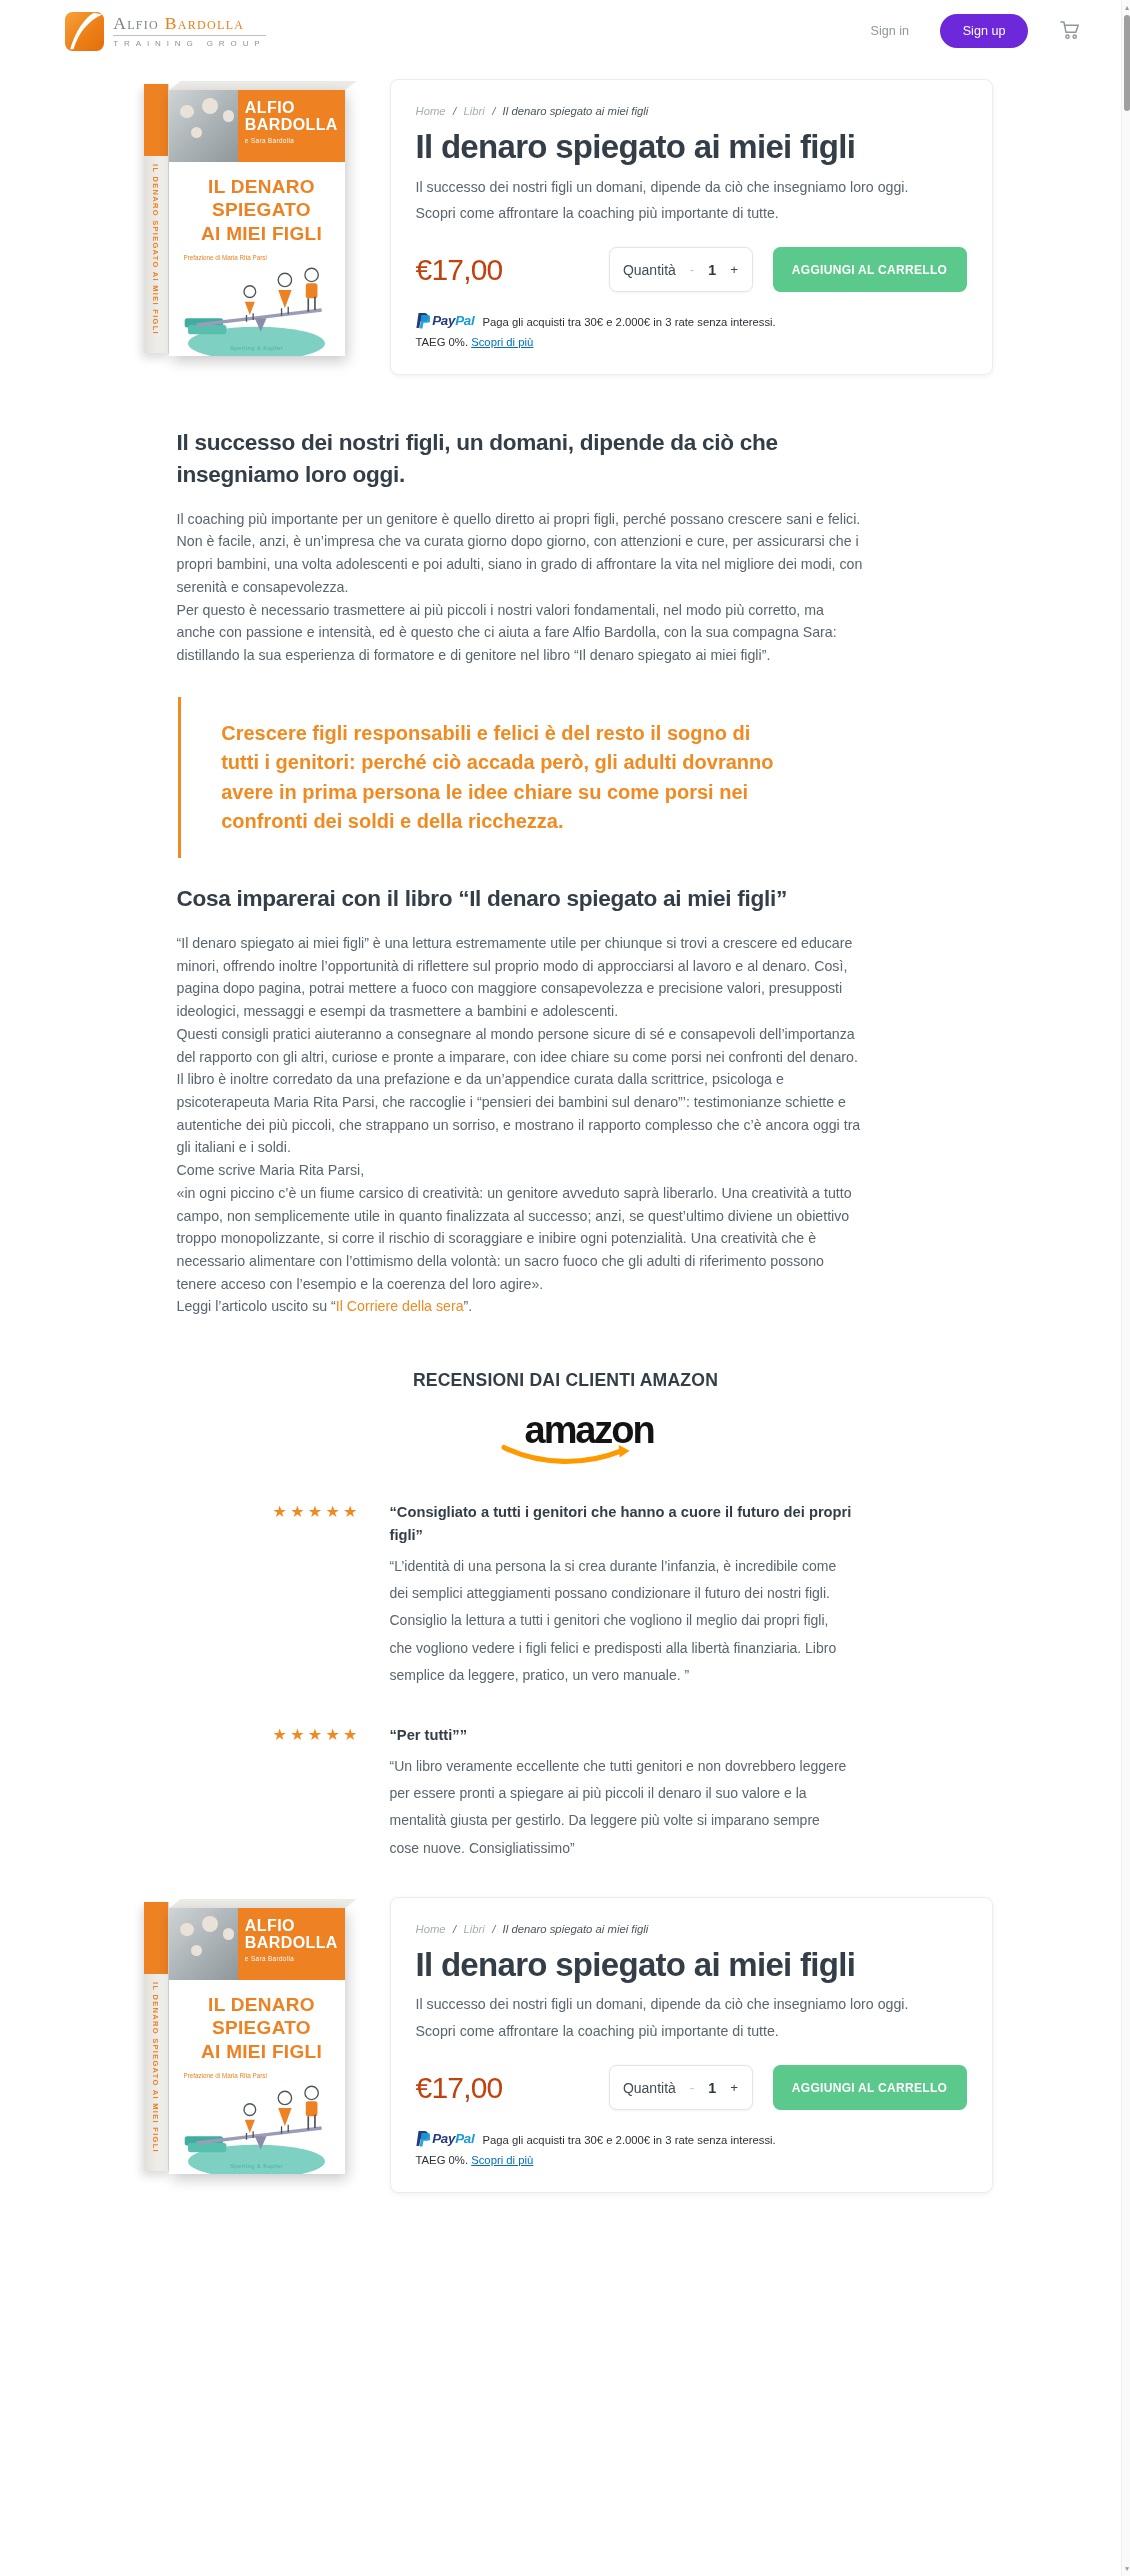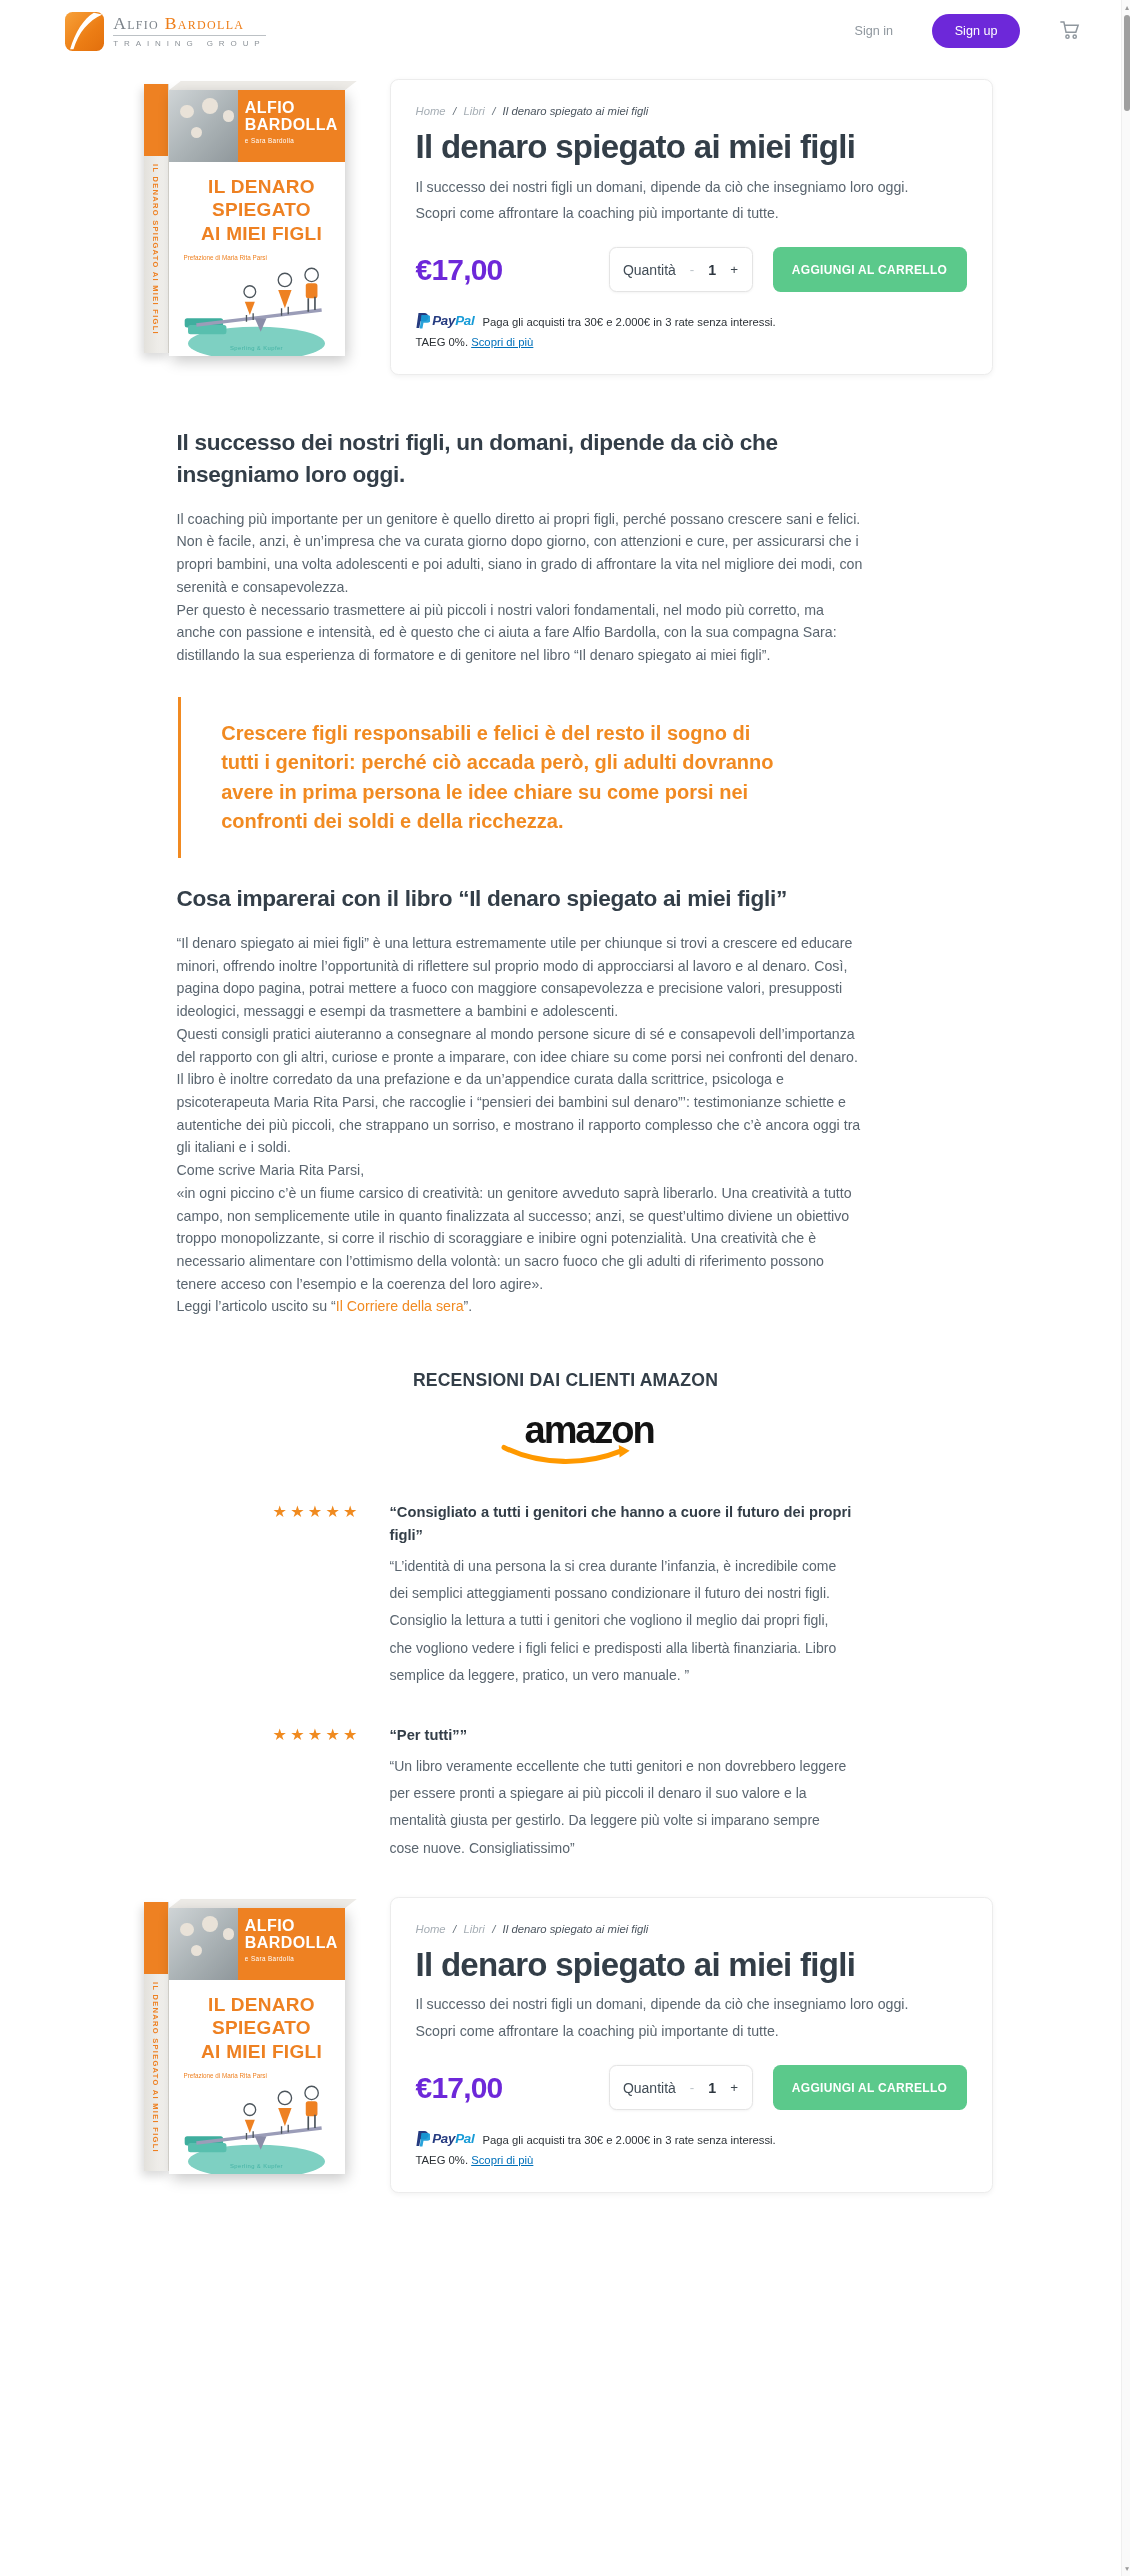--- a/index.html
+++ b/index.html
@@ -13,21 +13,21 @@
   .header { height:54px; display:flex; align-items:center; justify-content:space-between;
             padding:8.4px 50px 0 65px; }
   .logo { display:flex; align-items:center; gap:9.2px; cursor:pointer; }
   .logo-mark { width:39px; height:39px; border-radius:7.5px; overflow:hidden;
                background:linear-gradient(135deg,#f7a13a 0%,#ec7d14 60%,#e26f0d 100%); position:relative; }
   .logo-text { line-height:1; }
   .logo-name { font-family:"Liberation Serif", serif; font-size:17.6px; letter-spacing:1.3px; }
   .logo-name .g1 { color:#7c838a; } .logo-name .g2 { color:#ee7d17; }
   .logo-sub { margin-top:3.3px; padding-top:3.3px; border-top:0.8px solid #bcc1c5;
               font-size:8px; letter-spacing:5.9px; color:#8d9399; }
-  .header-right { display:flex; align-items:center; gap:39px; }
+  .header-right { display:flex; align-items:center; gap:31px; }
   .signin { color:#8f979e; font-size:12.6px; cursor:pointer; }
   .signup { background:#6d28d9; color:#fff; font-size:12.6px; padding:10px 22.6px;
             border-radius:20px; border:none; cursor:pointer; }
   .cart-btn { background:none; border:none; cursor:pointer; display:flex; }
 
   
   .container { width:854px; margin:0 auto; }
 
   
   .product-section { display:flex; margin-top:25px; position:relative; }
@@ -35,21 +35,21 @@
 
   .product-card { flex:1; background:#fff; border:0.8px solid #ececec; border-radius:8.4px;
                   box-shadow:0 1.7px 5px rgba(0,0,0,.05); padding:25px 25px 22px 25px; }
   .breadcrumb { font-size:11.3px; color:#a6aeb5;font-style:italic; }
   .breadcrumb .sep { margin:0 4.2px; color:#6e7press880; color:#667079; }
   .breadcrumb .current { color:#4a545e; }
   .product-title { font-size:33px; font-weight:bold; color:#333e48; letter-spacing:-0.7px;
                    margin:11px 0 7.5px 0; }
   .product-desc { font-size:14.2px; color:#5a656f; line-height:1.85; }
   .purchase-row { display:flex; align-items:center; margin-top:21px; }
-  .price { width:193px; font-size:30px; font-weight:bold; color:#6d28d9; letter-spacing:-0.8px; }
+  .price { width:193px; font-size:30px; font-weight:normal; color:#c2410c; letter-spacing:-0.8px; }
   .qty-box { display:flex; align-items:center; height:45px; border:0.8px solid #e4e4e4;
              border-radius:7.5px; background:#fff; box-shadow:0 0.8px 2.5px rgba(0,0,0,.05);
              padding:0 13.4px; gap:12.6px; flex:0 0 144px; justify-content:space-between; }
   .qty-label { font-size:14px; color:#414c56; }
   .qty-minus { color:#bcc3c9; font-size:13.4px; background:none; border:none; cursor:pointer; }
   .qty-value { font-size:14.2px; font-weight:bold; color:#2e3740; }
   .qty-plus  { color:#3d474f; font-size:13.4px; background:none; border:none; cursor:pointer; }
   .add-cart { flex:1; margin-left:20px; height:45px; background:#5bc98b; border:none;
               border-radius:7.5px; color:#fff; font-weight:bold; font-size:12px;
               letter-spacing:0.3px; cursor:pointer; font-family:"Liberation Sans",sans-serif; }

